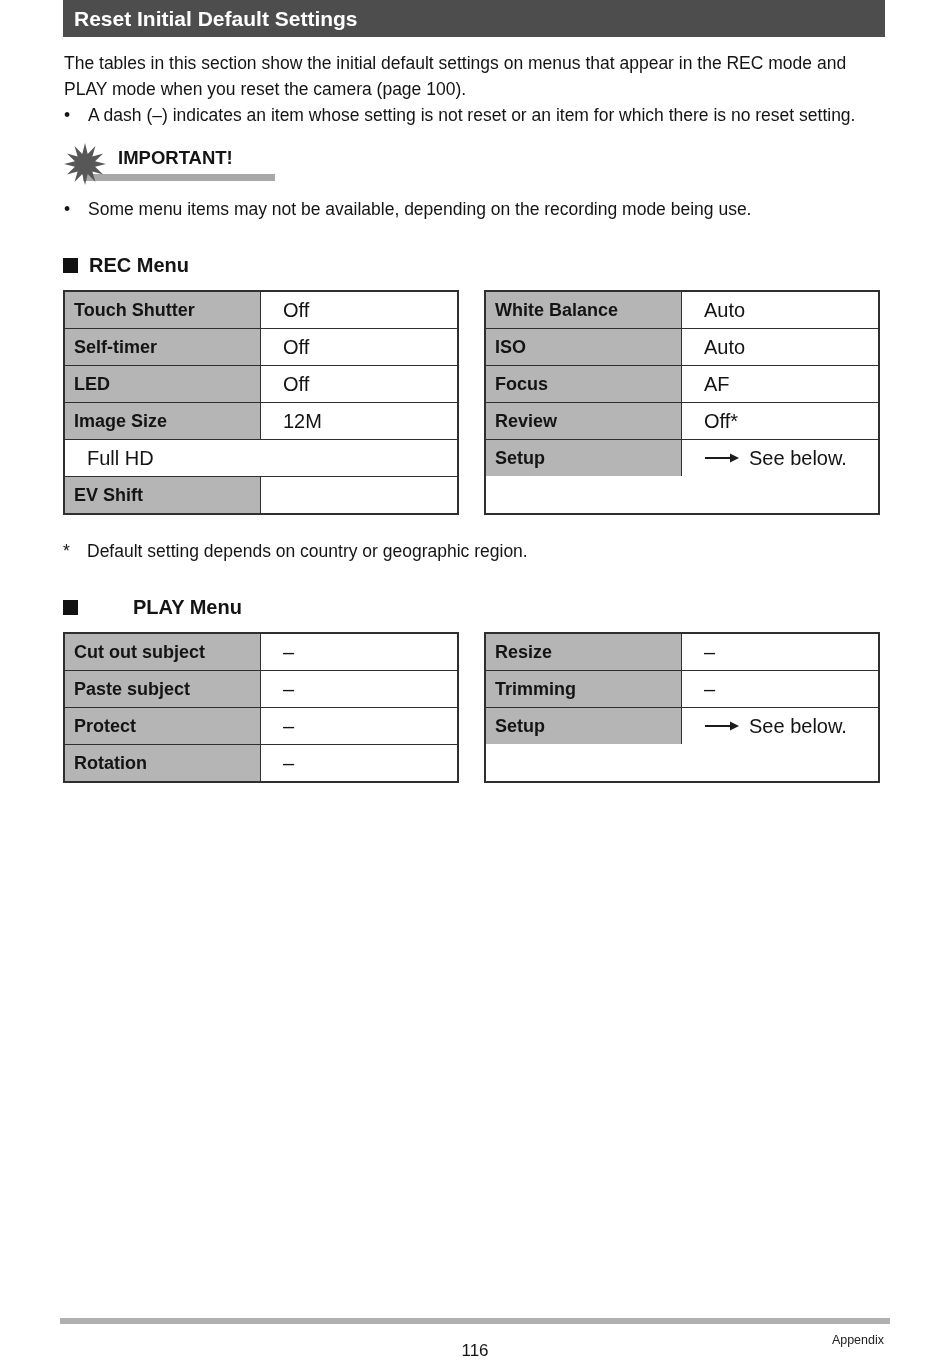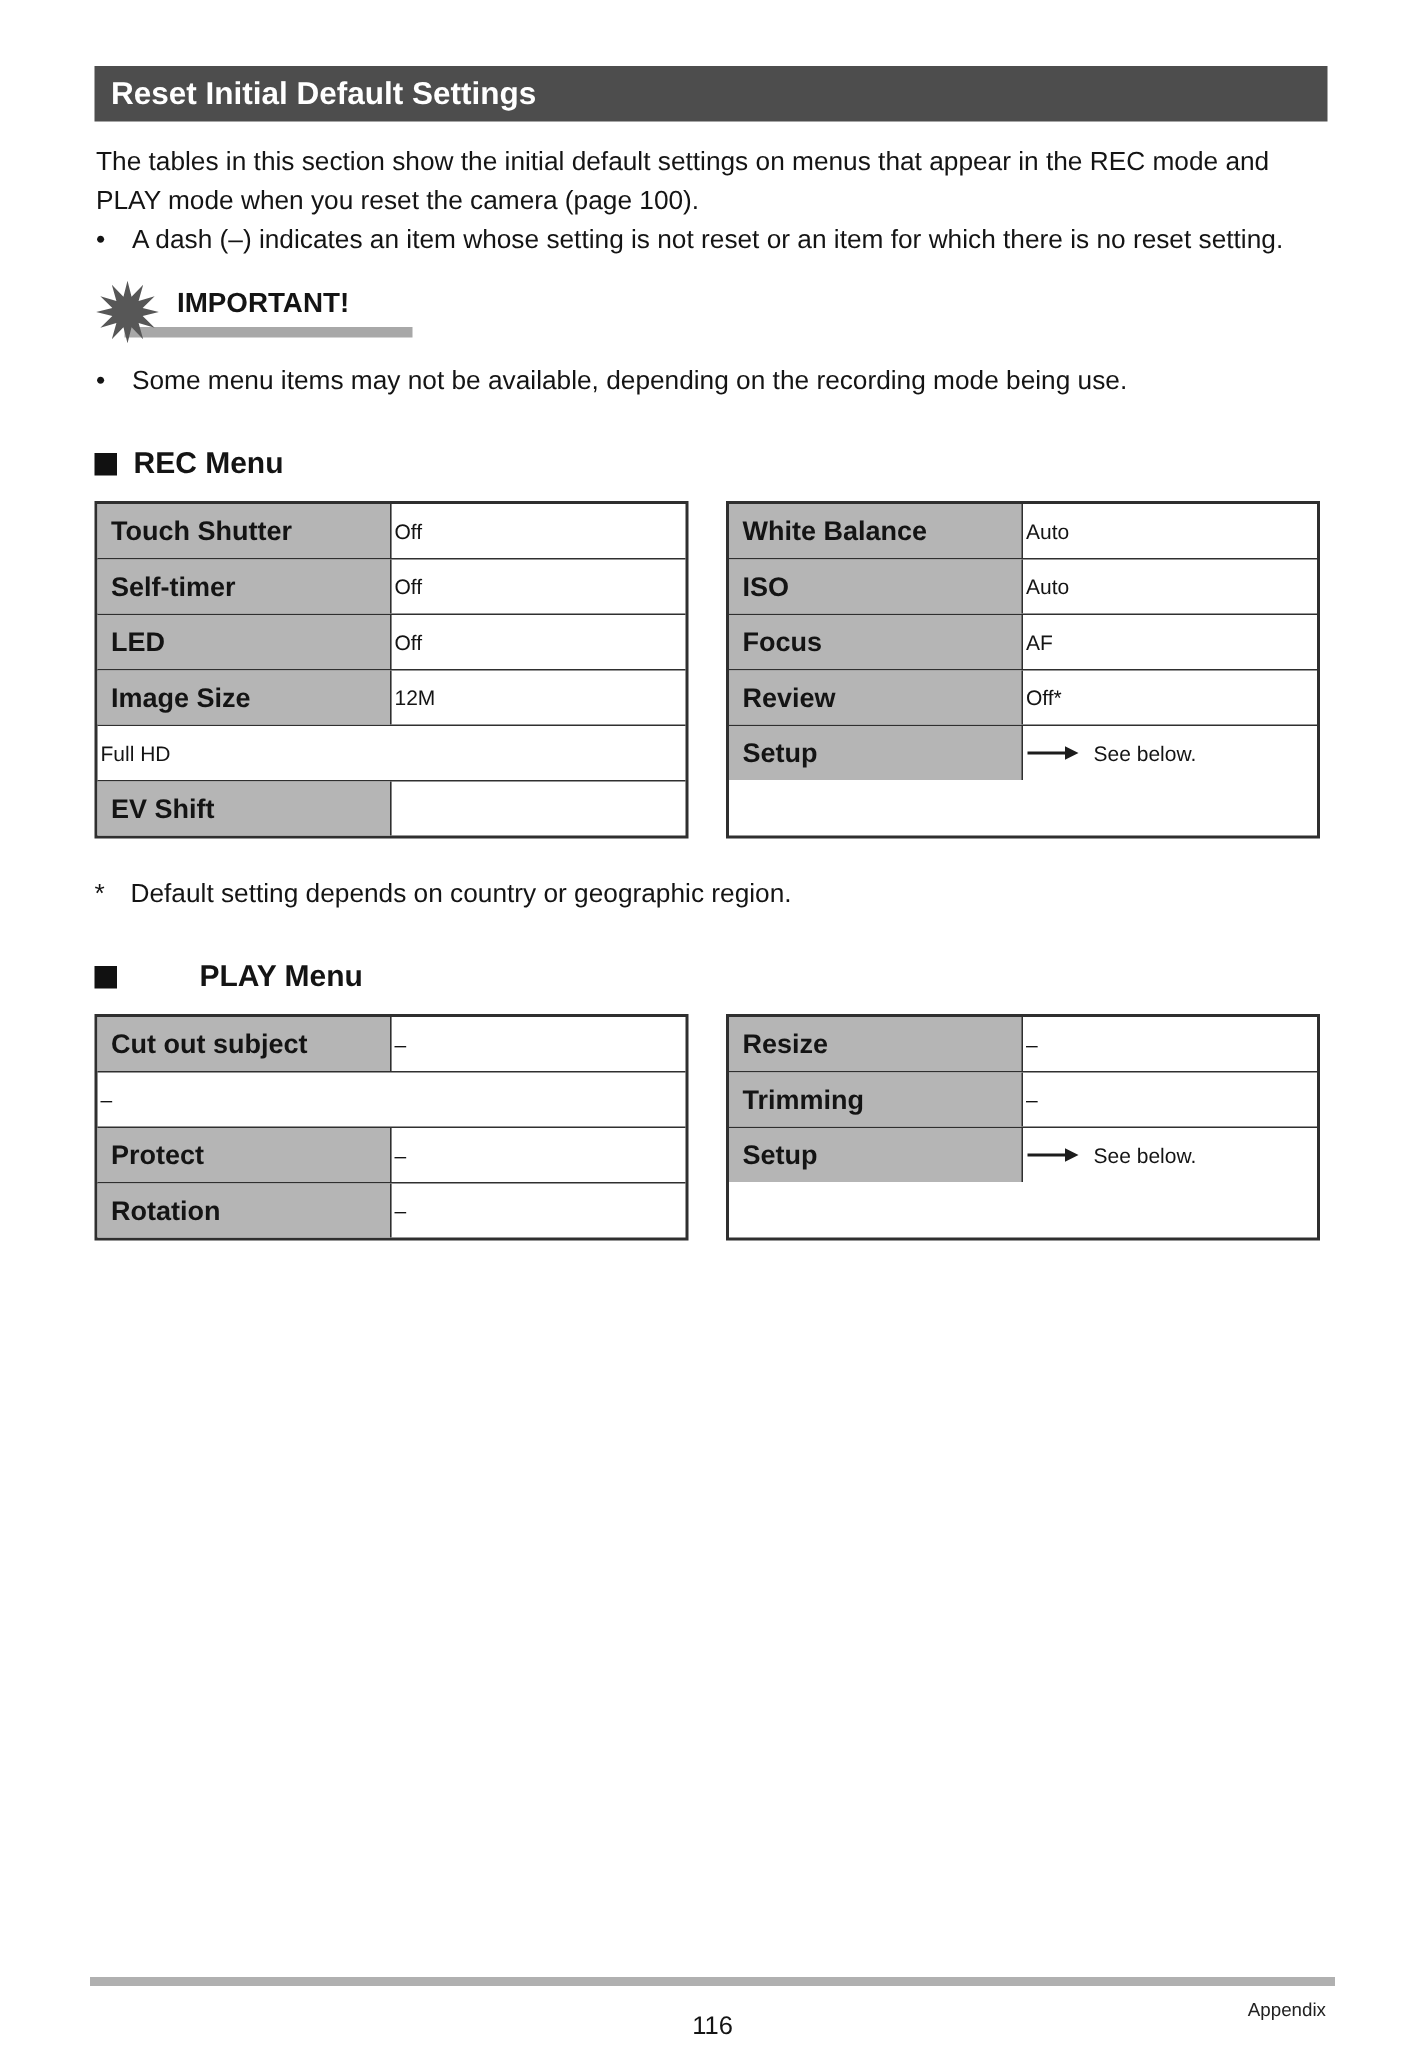--- a/index.html
+++ b/index.html
@@ -7,21 +7,21 @@
     width: 950px; height: 1367px;
     font-family: "Liberation Sans", "DejaVu Sans", sans-serif;
     color: #141414;
     position: relative;
     overflow: hidden;
   }
   .page { position: relative; width: 950px; height: 1367px; background: #fff; }
   .content { position: absolute; left: 63px; top: 0; width: 822px; }
 
   .title-bar {
-    margin-top: 44px; height: 37px;
+    height: 37px;
     background: var(--title-bar-bg, #4d4d4d);
     color: var(--title-text, #ffffff);
     font-size: 21px; font-weight: bold;
     line-height: 37px; padding-left: 11px;
     box-sizing: border-box;
   }
 
   .intro { margin: 13px 0 0 1px; font-size: 17.5px; line-height: 26px; }
 
   .bullet { display: flex; font-size: 17.5px; line-height: 26px; margin-left: 1px; }
@@ -55,22 +55,22 @@
   .trow { display: flex; height: 36px; border-top: 1px solid var(--table-border, #2f2f2f); }
   .trow:first-child { border-top: none; justify-content: center; }
   .tlabel {
     width: 196px; flex: 0 0 196px; box-sizing: border-box;
     background: var(--table-label-bg, #b5b5b5);
     border-right: 1px solid var(--table-border, #2f2f2f);
     font-weight: bold; font-size: 18px;
     display: flex; align-items: center; padding-left: 9px;
   }
   .tvalue {
-    flex: 1; font-size: 14px;
-    display: flex; align-items: center; padding-left: 2px; gap: 9px;
+    flex: 1; font-size: 20px;
+    display: flex; align-items: center; padding-left: 22px; gap: 9px;
   }
   .arrow { display: inline-flex; align-items: center; }
 
   .footnote { display: flex; margin-top: 23px; font-size: 17.5px; line-height: 26px; }
   .footnote .fmark { width: 24px; flex: 0 0 24px; }
 
   .play-gap { margin-top: 19px; gap: 44px; }
 
   .footer-bar {
     position: absolute; left: 60px; width: 830px; top: 1318px; height: 6px;
@@ -185,20 +185,21 @@
       <span>PLAY Menu</span>
     </h2>
 
     <div class="tables">
       <div class="table">
           <div class="trow">
             <div class="tlabel">Cut out subject</div>
             <div class="tvalue">–</div>
           </div>
           <div class="trow">
+            <div class="tlabel">Paste subject</div>
             <div class="tvalue">–</div>
           </div>
           <div class="trow">
             <div class="tlabel">Protect</div>
             <div class="tvalue">–</div>
           </div>
           <div class="trow">
             <div class="tlabel">Rotation</div>
             <div class="tvalue">–</div>
           </div>

